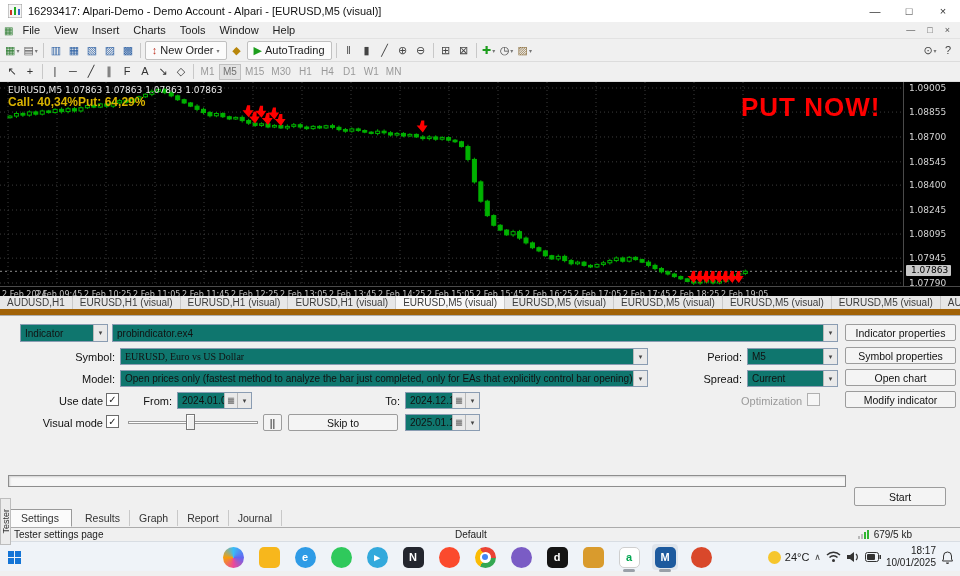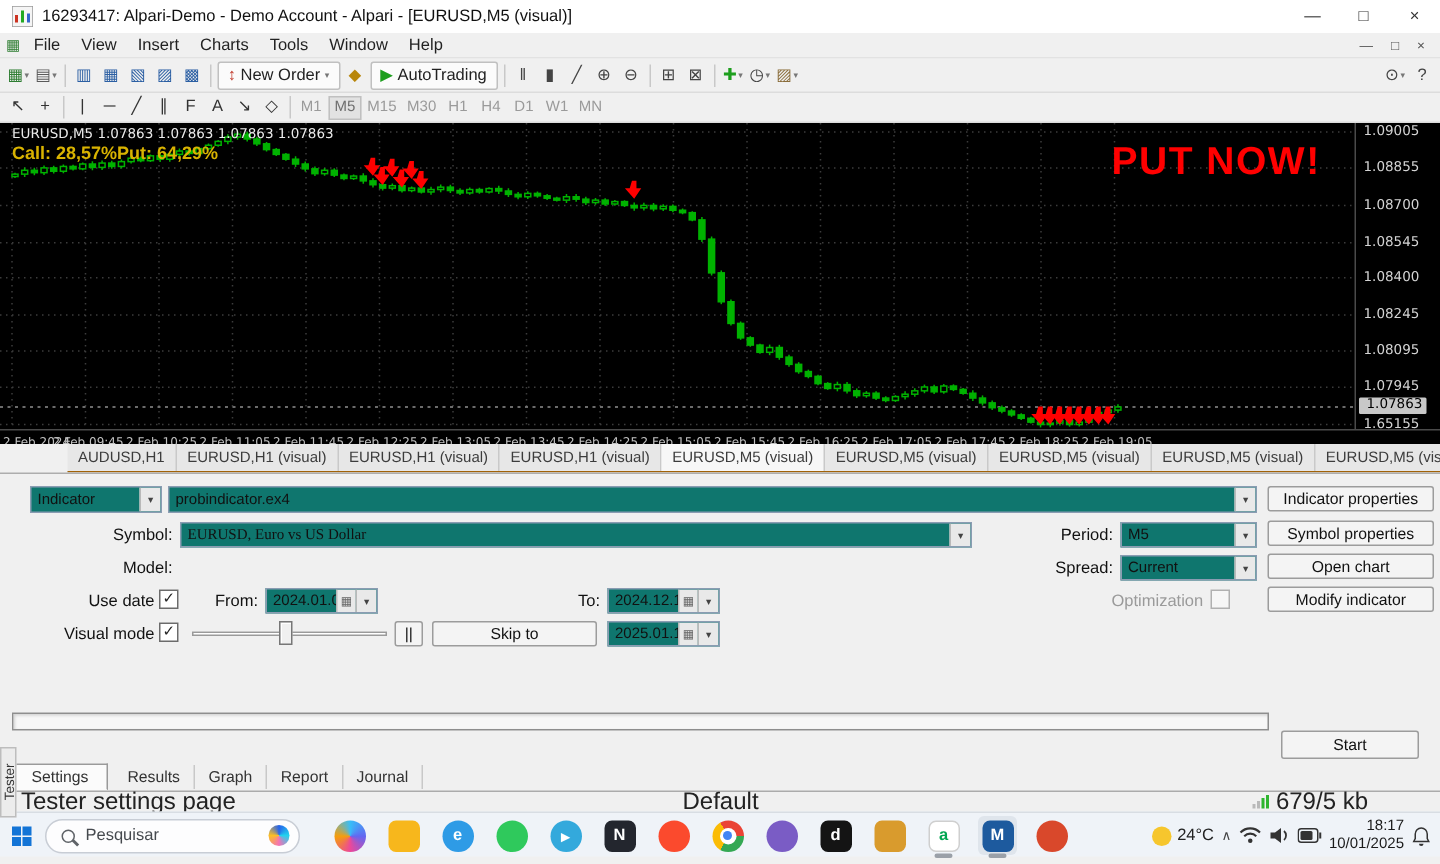--- a/index.html
+++ b/index.html
@@ -37,21 +37,21 @@
   #info-line { position:absolute; left:8px; top:3px; font:9px "DejaVu Sans",sans-serif; color:#eaeaea; }
   #signal-line { position:absolute; left:8px; top:13px; font-weight:bold; font-size:12px; color:#d9b300; }
   #put-now { position:absolute; left:741px; top:10px; font-weight:bold; font-size:26px; color:#ff0000; letter-spacing:1px; }
   #price-scale { position:absolute; left:903px; top:0; width:57px; height:204px; border-left:1px solid #4a4a4a; }
   .p-label { position:absolute; left:5px; font:9px "DejaVu Sans",sans-serif; color:#d4d4d4; white-space:nowrap; }
   .p-label.bid { left:2px; background:#c8c8c8; color:#000; padding:0 3px 1px 5px; border-radius:1px; }
   #time-axis { position:absolute; left:0; top:204px; width:960px; height:15px; border-top:1px solid #4a4a4a; }
   .t-label { position:absolute; top:3px; font:8px "DejaVu Sans",sans-serif; color:#c2c2c2; white-space:nowrap; }
 
   
-  #chart-tabs { height:19px; background:#e7e7e7; display:flex; overflow:hidden; border-bottom:1px solid #a16207;margin-left:45px; }
+  #chart-tabs { height:19px; background:#e7e7e7; display:flex; overflow:hidden; border-bottom:6px solid #a16207; }
   .ctab { flex:0 0 auto; padding:0 7px; font-size:10px; color:#3c3c3c; display:flex; align-items:center; border-right:1px solid #c9c9c9; height:100%; white-space:nowrap; }
   .ctab.active { background:#f7f7f7; }
 
   
   #tester { position:relative; height:212px; background:#f0f0f0; border-top:1px solid #adadad; font-size:11px; }
   .label { position:absolute; color:#111; text-align:right; font-size:11px; white-space:nowrap; }
   .label.disabled { color:#9a9a9a; }
   .combo { position:absolute; background:#0f766e; border:1px solid #8a9cb2; display:flex; align-items:center; font-size:10px; color:#111; overflow:hidden; }
   .combo-val { flex:1; padding-left:4px; white-space:nowrap; overflow:hidden; }
   .combo-arrow { width:14px; align-self:stretch; background:#e9e9e9; border-left:1px solid #b9b9b9; display:flex; align-items:center; justify-content:center; flex:0 0 auto; }
@@ -66,21 +66,21 @@
   .slider-track { position:absolute; left:0; right:0; top:7px; height:3px; background:#fff; border:1px solid #9a9a9a; }
   .slider-thumb { position:absolute; top:0; width:9px; height:16px; background:#f0f0f0; border:1px solid #777; box-shadow:inset 1px 1px 0 #fff; }
   .progress-strip { position:absolute; border:1px solid #8e8e8e; background:#f7f7f7; box-shadow:inset 1px 1px 2px rgba(0,0,0,.15); }
   #tester-tabs { position:absolute; left:8px; top:192px; display:flex; align-items:flex-end; height:18px;justify-content:flex-end; }
   .t-tab { font-size:10.5px; padding:2px 9px; color:#333; border-right:1px solid #c8c8c8; }
   .t-tab.active { background:#fbfbfb; border:1px solid #9a9a9a; border-bottom-color:#fbfbfb; padding:2px 12px; margin-right:4px; position:relative; top:1px; }
   #tester-side-tab { position:absolute; left:0; top:498px; width:11px; height:47px; background:#ececec; border:1px solid #bdbdbd; display:flex; align-items:center; justify-content:center; }
   #tester-side-tab span { writing-mode:vertical-rl; transform:rotate(180deg); font-size:9px; color:#333; }
 
   
-  #statusbar { height:14px; background:#f0f0f0; border-top:1px solid #ababab; display:flex; align-items:center; padding-left:14px; font-size:16px; color:#222; position:relative; }
+  #statusbar { height:14px; background:#f0f0f0; border-top:1px solid #ababab; display:flex; align-items:center; padding-left:14px; font-size:10px; color:#222; position:relative; }
   #status-center { position:absolute; left:455px; }
   #status-right { position:absolute; right:48px; display:flex; gap:5px; align-items:center; }
   .conn-bars { display:flex; align-items:flex-end; gap:1px; height:9px; }
   .conn-bars span { width:2px; background:#2fb52f; }
   .conn-bars span:nth-child(1){height:3px;background:#b9b9b9;}
   .conn-bars span:nth-child(2){height:5px;background:#b9b9b9;}
   .conn-bars span:nth-child(3){height:7px;}
   .conn-bars span:nth-child(4){height:9px;}
 
   
@@ -550,32 +550,32 @@
         <path d="M692.2 189 h3 v5 h3.2 L693.7 201 L687.5 194 h3.2 Z" fill="#ff0000"></path>
         <path d="M698.65 189 h3 v5 h3.2 L700.15 201 L693.9499999999999 194 h3.2 Z" fill="#ff0000"></path>
         <path d="M705.1 189 h3 v5 h3.2 L706.6 201 L700.4 194 h3.2 Z" fill="#ff0000"></path>
         <path d="M711.5500000000001 189 h3 v5 h3.2 L713.0500000000001 201 L706.85 194 h3.2 Z" fill="#ff0000"></path>
         <path d="M718 189 h3 v5 h3.2 L719.5 201 L713.3 194 h3.2 Z" fill="#ff0000"></path>
         <path d="M724.45 189 h3 v5 h3.2 L725.95 201 L719.75 194 h3.2 Z" fill="#ff0000"></path>
         <path d="M730.9 189 h3 v5 h3.2 L732.4 201 L726.1999999999999 194 h3.2 Z" fill="#ff0000"></path>
         <path d="M737.35 189 h3 v5 h3.2 L738.85 201 L732.65 194 h3.2 Z" fill="#ff0000"></path>
       </svg>
     <div id="info-line">EURUSD,M5 1.07863 1.07863 1.07863 1.07863</div>
-    <div id="signal-line">Call: 28,57%Put: 64,29%</div>
+    <div id="signal-line">Call: 40,34%Put: 64,29%</div>
     <div id="put-now">PUT NOW!</div>
     <div id="price-scale">
         <span class="p-label" style="top: 1.00321px;">1.09005</span>
         <span class="p-label" style="top: 25.0803px;">1.08855</span>
         <span class="p-label" style="top: 49.9599px;">1.08700</span>
         <span class="p-label" style="top: 74.8395px;">1.08545</span>
         <span class="p-label" style="top: 98.114px;">1.08400</span>
         <span class="p-label" style="top: 122.994px;">1.08245</span>
         <span class="p-label" style="top: 147.071px;">1.08095</span>
         <span class="p-label" style="top: 171.148px;">1.07945</span>
-        <span class="p-label" style="top: 196.027px;">1.65155</span>
+        <span class="p-label" style="top: 196.027px;">1.07790</span>
         <span class="p-label bid" style="top: 183.31px;">1.07863</span>
       </div>
     <div id="time-axis">
         <span class="t-label" style="left: 2px;">2 Feb 2024</span>
         <span class="t-label" style="left: 35px;">2 Feb 09:45</span>
         <span class="t-label" style="left: 84px;">2 Feb 10:25</span>
         <span class="t-label" style="left: 133px;">2 Feb 11:05</span>
         <span class="t-label" style="left: 182px;">2 Feb 11:45</span>
         <span class="t-label" style="left: 231px;">2 Feb 12:25</span>
         <span class="t-label" style="left: 280px;">2 Feb 13:05</span>
@@ -622,20 +622,24 @@
       <span class="combo-arrow"></span>
     </div>
     <span class="label" style="left:688px;top:35px;width:54px;">Period:</span>
     <div class="combo" style="left:747px;top:32px;width:91px;height:17px;">
       <span class="combo-val">M5</span>
       <span class="combo-arrow"></span>
     </div>
     <div class="win-btn" style="left:845px;top:31px;width:111px;height:17px;">Symbol properties</div>
 
     <span class="label" style="left:53px;top:57px;width:62px;">Model:</span>
+    <div class="combo" style="left:120px;top:54px;width:528px;height:17px;">
+      <span class="combo-val">Open prices only (fastest method to analyze the bar just completed, only for EAs that explicitly control bar opening)</span>
+      <span class="combo-arrow"></span>
+    </div>
     <span class="label" style="left:688px;top:57px;width:54px;">Spread:</span>
     <div class="combo" style="left:747px;top:54px;width:91px;height:17px;">
       <span class="combo-val">Current</span>
       <span class="combo-arrow"></span>
     </div>
     <div class="win-btn" style="left:845px;top:53px;width:111px;height:17px;">Open chart</div>
 
     <span class="label" style="left:55px;top:79px;width:48px;">Use date</span>
     <span class="checkbox checked" style="left:106px;top:77px;"></span>
     <span class="label" style="left:140px;top:79px;width:32px;">From:</span>
@@ -695,25 +699,20 @@
   </div>
 
   <div id="taskbar">
     <div id="tb-left">
       <span class="win-logo">
           <span></span>
           <span></span>
           <span></span>
           <span></span>
         </span>
-      <span class="search-pill">
-        <span class="magnifier"></span>
-        <span>Pesquisar</span>
-        <span class="sparkle"></span>
-      </span>
     </div>
     <div id="taskbar-apps">
         <div class="tb-slot">
           <span class="app-icon copilot"></span>
         </div>
         <div class="tb-slot">
           <span class="app-icon square" style="background: rgb(247, 183, 28);"></span>
         </div>
         <div class="tb-slot">
           <span class="app-icon circle" style="background: rgb(46, 155, 230);">e</span>

